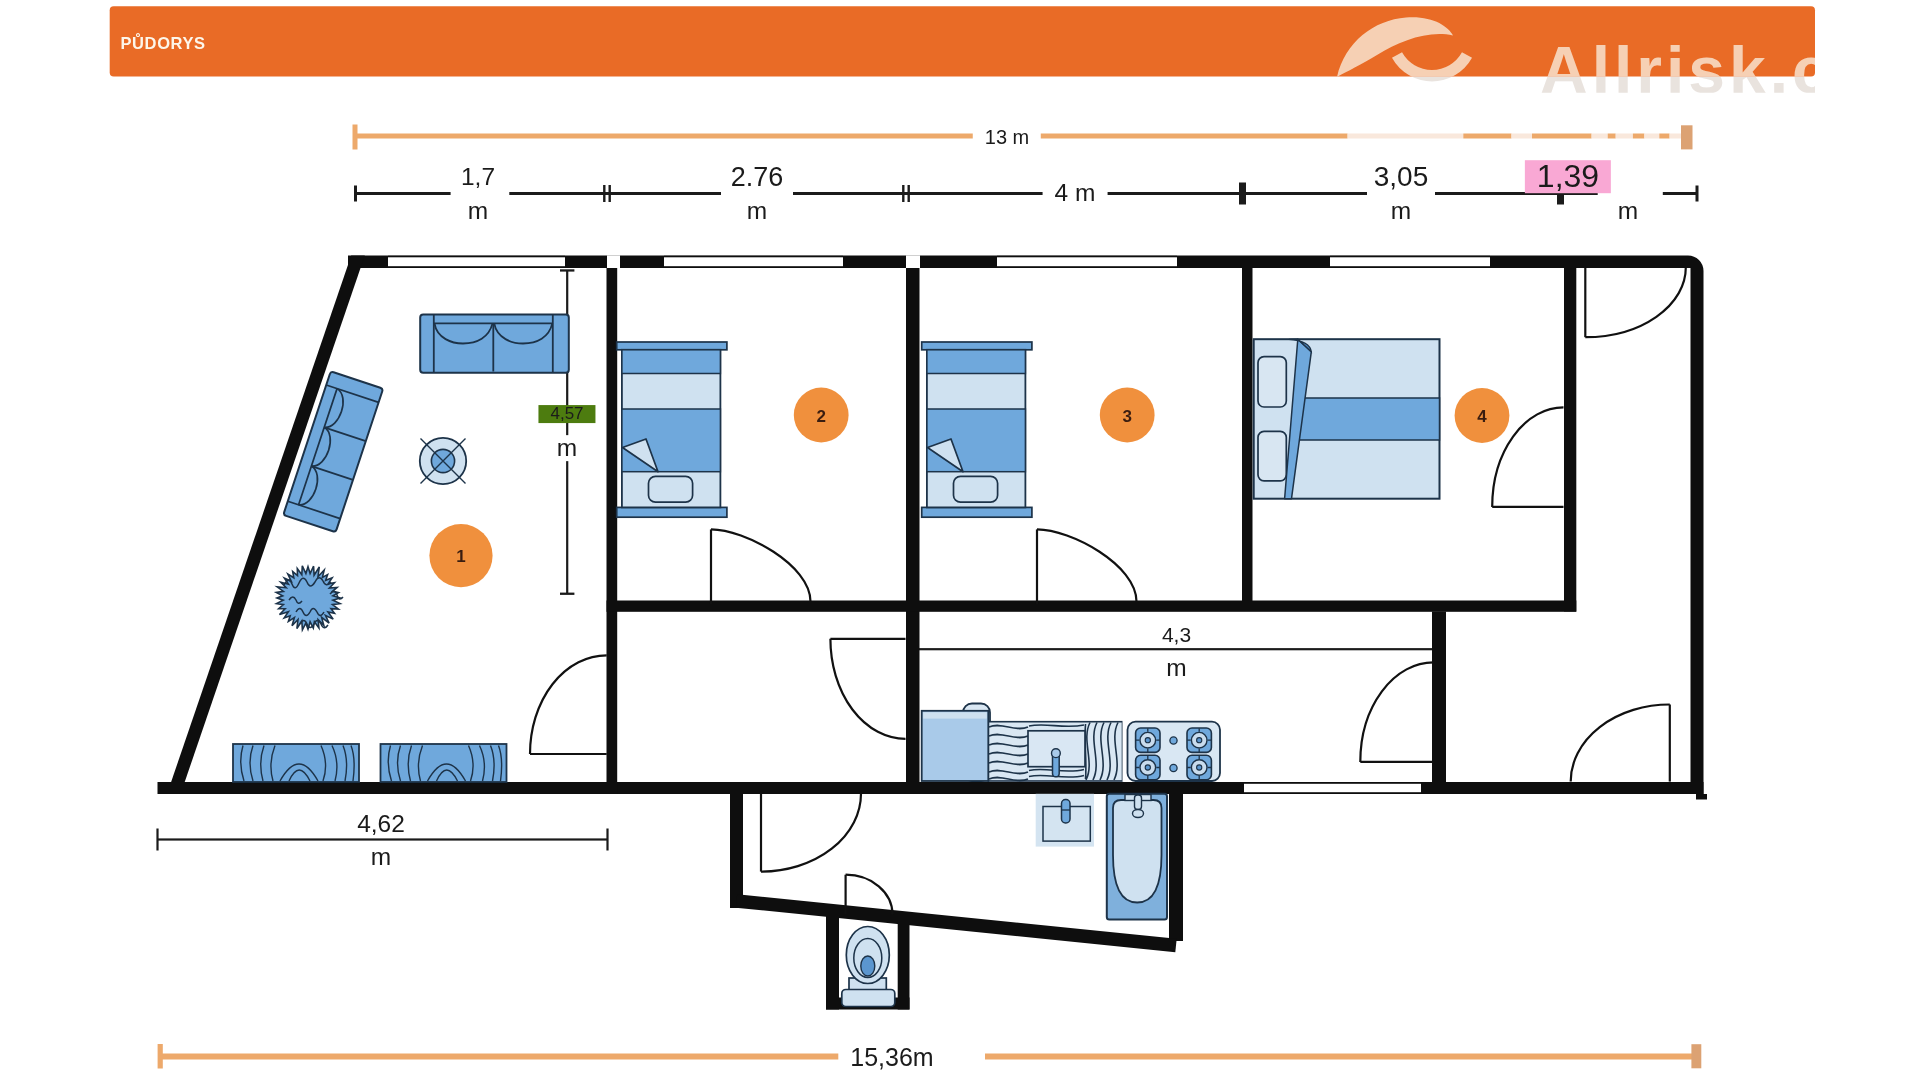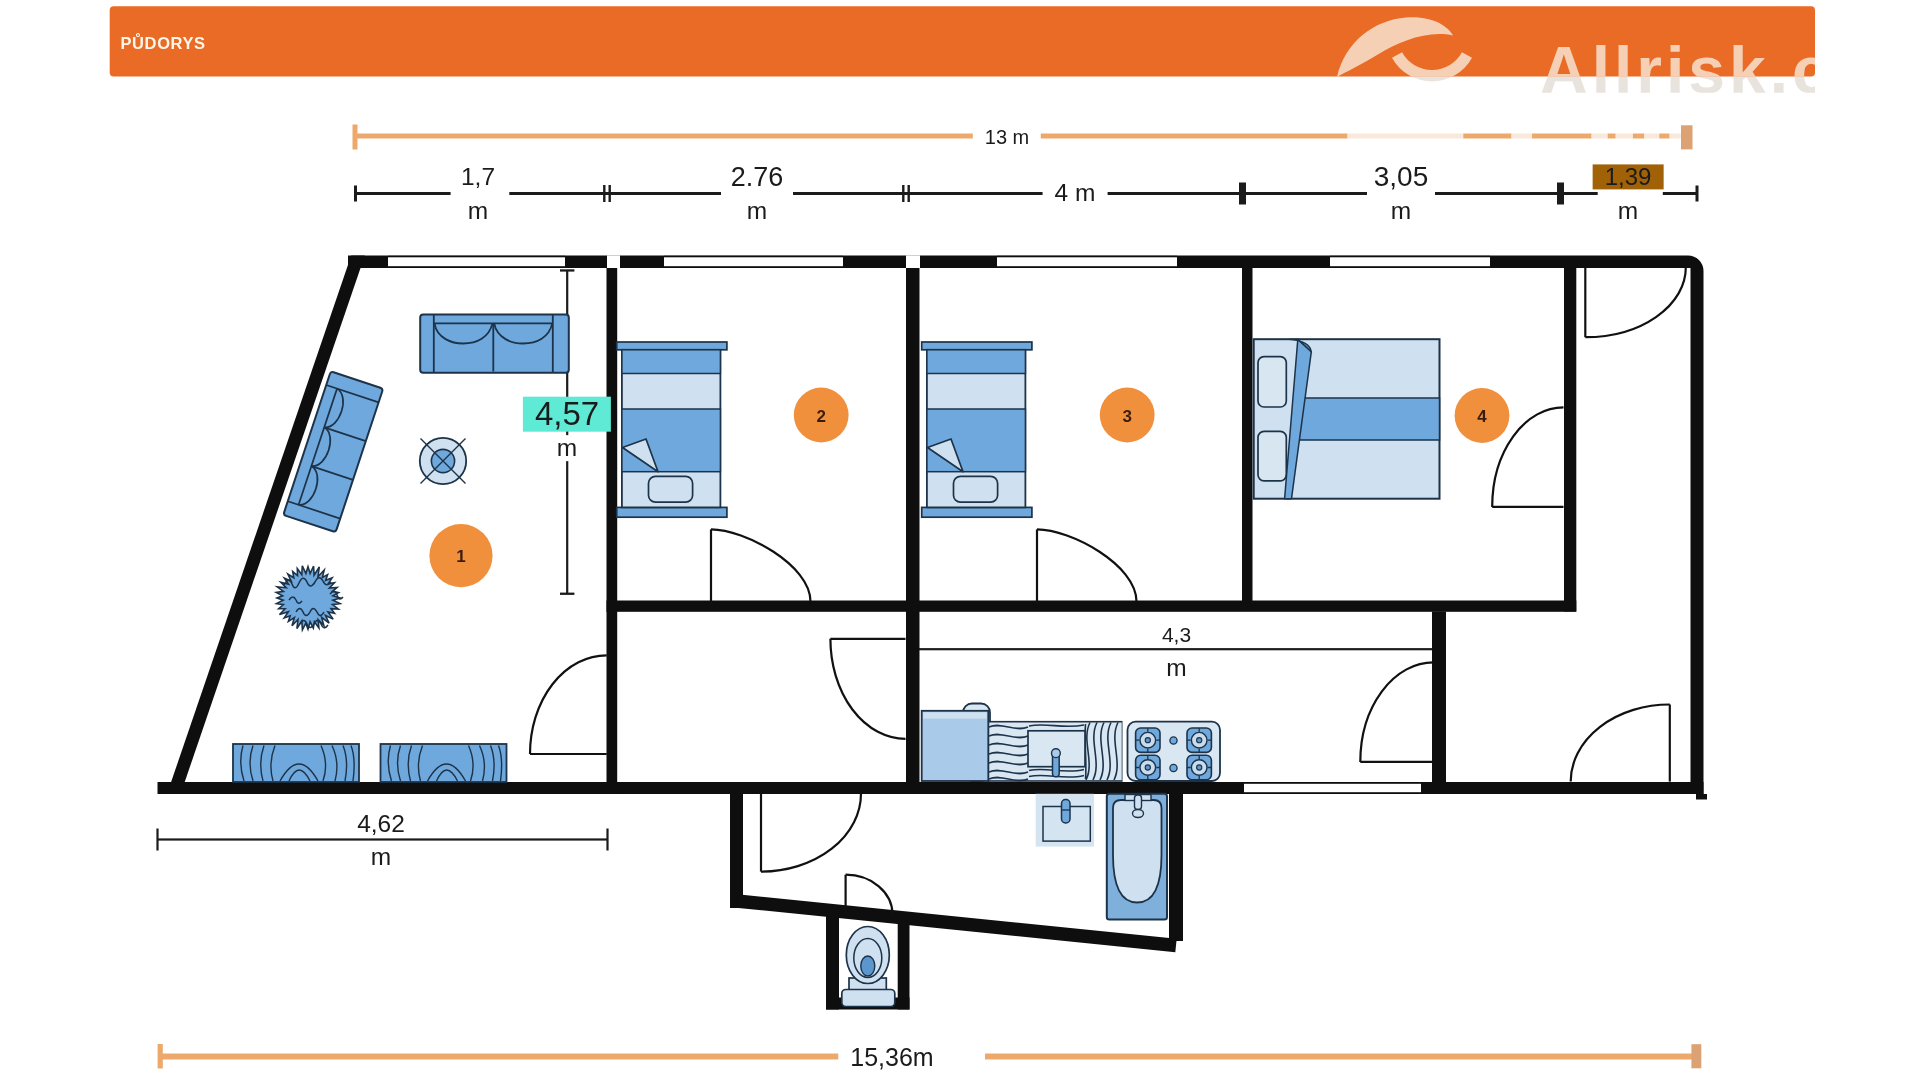--- a/index.html
+++ b/index.html
@@ -217,21 +217,21 @@
       </g>
     </svg>
     <div style="position:absolute;left:1007px;top:136.5px;transform:translate(-50%,-50%);font-size:20px;color:#1b1b1b;background:#ffffff;padding:0 12px;line-height:1.05;white-space:nowrap">13 m</div>
     <div style="position:absolute;left:478px;top:176.5px;transform:translate(-50%,-50%);font-size:24.5px;color:#1b1b1b;background:#ffffff;padding:0 12px;line-height:1.05;white-space:nowrap">1,7</div>
     <div style="position:absolute;left:478px;top:211px;transform:translate(-50%,-50%);font-size:24.5px;color:#1b1b1b;background:#ffffff;padding:0 12px;line-height:1.05;white-space:nowrap">m</div>
     <div style="position:absolute;left:757px;top:176.5px;transform:translate(-50%,-50%);font-size:27px;color:#1b1b1b;background:#ffffff;padding:0 12px;line-height:1.05;white-space:nowrap">2.76</div>
     <div style="position:absolute;left:757px;top:211px;transform:translate(-50%,-50%);font-size:24.5px;color:#1b1b1b;background:#ffffff;padding:0 12px;line-height:1.05;white-space:nowrap">m</div>
     <div style="position:absolute;left:1075px;top:193.4px;transform:translate(-50%,-50%);font-size:24.5px;color:#1b1b1b;background:#ffffff;padding:0 12px;line-height:1.05;white-space:nowrap">4 m</div>
     <div style="position:absolute;left:1401px;top:176.5px;transform:translate(-50%,-50%);font-size:28px;color:#1b1b1b;background:#ffffff;padding:0 12px;line-height:1.05;white-space:nowrap">3,05</div>
     <div style="position:absolute;left:1401px;top:211px;transform:translate(-50%,-50%);font-size:24.5px;color:#1b1b1b;background:#ffffff;padding:0 12px;line-height:1.05;white-space:nowrap">m</div>
-    <div style="position:absolute;left:1628px;top:176.5px;transform:translate(-50%,-50%);font-size:24px;color:#1b1b1b;background:#a16207;padding:0 12px;line-height:1.05;white-space:nowrap">1,39</div>
+    <div style="position:absolute;left:1568px;top:176.5px;transform:translate(-50%,-50%);font-size:32px;color:#1b1b1b;background:#f9a8d4;padding:0 12px;line-height:1.05;white-space:nowrap">1,39</div>
     <div style="position:absolute;left:1628px;top:211px;transform:translate(-50%,-50%);font-size:24.5px;color:#1b1b1b;background:#ffffff;padding:0 12px;line-height:1.05;white-space:nowrap">m</div>
-    <div style="position:absolute;left:567px;top:414px;transform:translate(-50%,-50%);font-size:33px;color:#1b1b1b;background:#5eead4;padding:0 12px;line-height:1.05;white-space:nowrap">4,57</div>
+    <div style="position:absolute;left:567px;top:414px;transform:translate(-50%,-50%);font-size:17px;color:#1b1b1b;background:#4d7c0f;padding:0 12px;line-height:1.05;white-space:nowrap">4,57</div>
     <div style="position:absolute;left:567px;top:448px;transform:translate(-50%,-50%);font-size:24.5px;color:#1b1b1b;background:#ffffff;padding:0 12px;line-height:1.05;white-space:nowrap">m</div>
     <div style="position:absolute;left:381px;top:823.5px;transform:translate(-50%,-50%);font-size:24.5px;color:#1b1b1b;background:#ffffff;padding:0 12px;line-height:1.05;white-space:nowrap">4,62</div>
     <div style="position:absolute;left:381px;top:856.5px;transform:translate(-50%,-50%);font-size:24.5px;color:#1b1b1b;background:#ffffff;padding:0 12px;line-height:1.05;white-space:nowrap">m</div>
     <div style="position:absolute;left:1176.5px;top:634.5px;transform:translate(-50%,-50%);font-size:21px;color:#1b1b1b;background:#ffffff;padding:0 12px;line-height:1.05;white-space:nowrap">4,3</div>
     <div style="position:absolute;left:1176.5px;top:667.5px;transform:translate(-50%,-50%);font-size:24.5px;color:#1b1b1b;background:#ffffff;padding:0 12px;line-height:1.05;white-space:nowrap">m</div>
     <div style="position:absolute;left:892px;top:1056.5px;transform:translate(-50%,-50%);font-size:25px;color:#1b1b1b;background:#ffffff;padding:0 12px;line-height:1.05;white-space:nowrap">15,36m</div>
   </div>
 </body></html>

